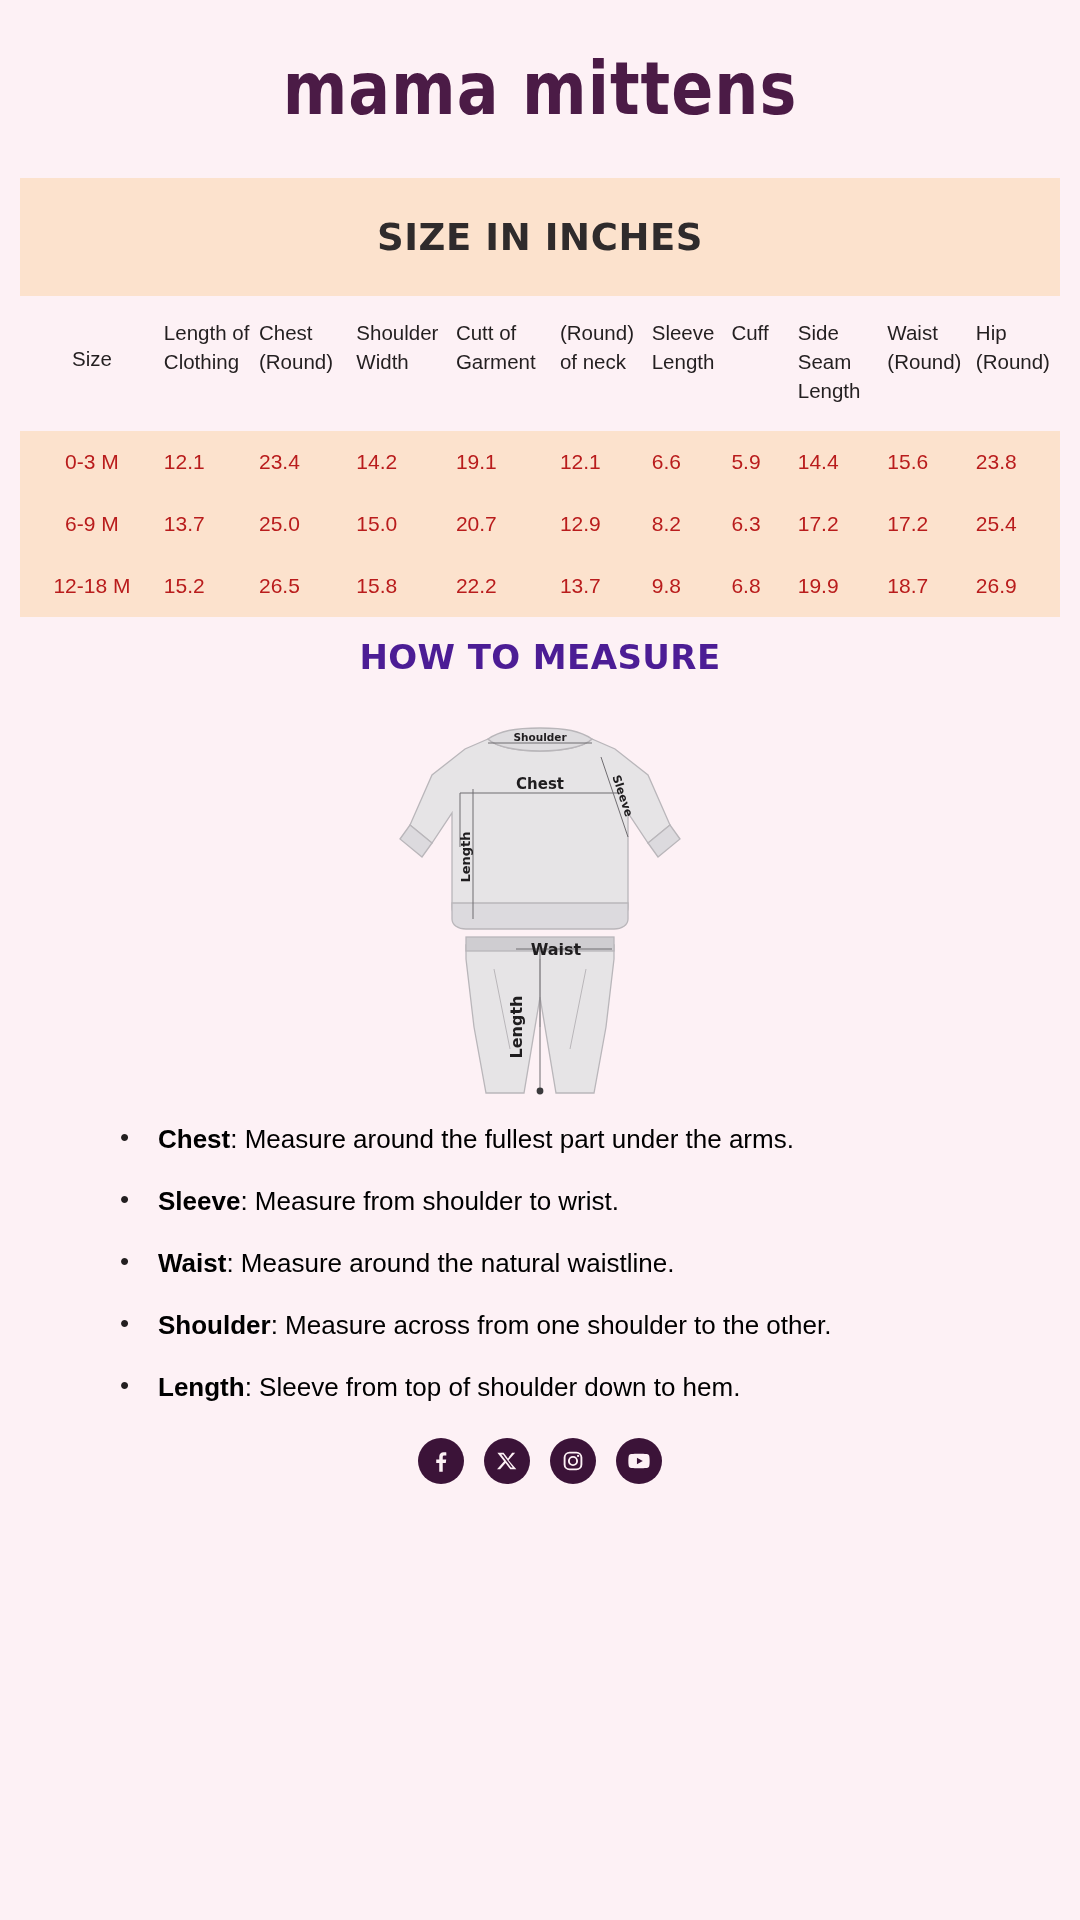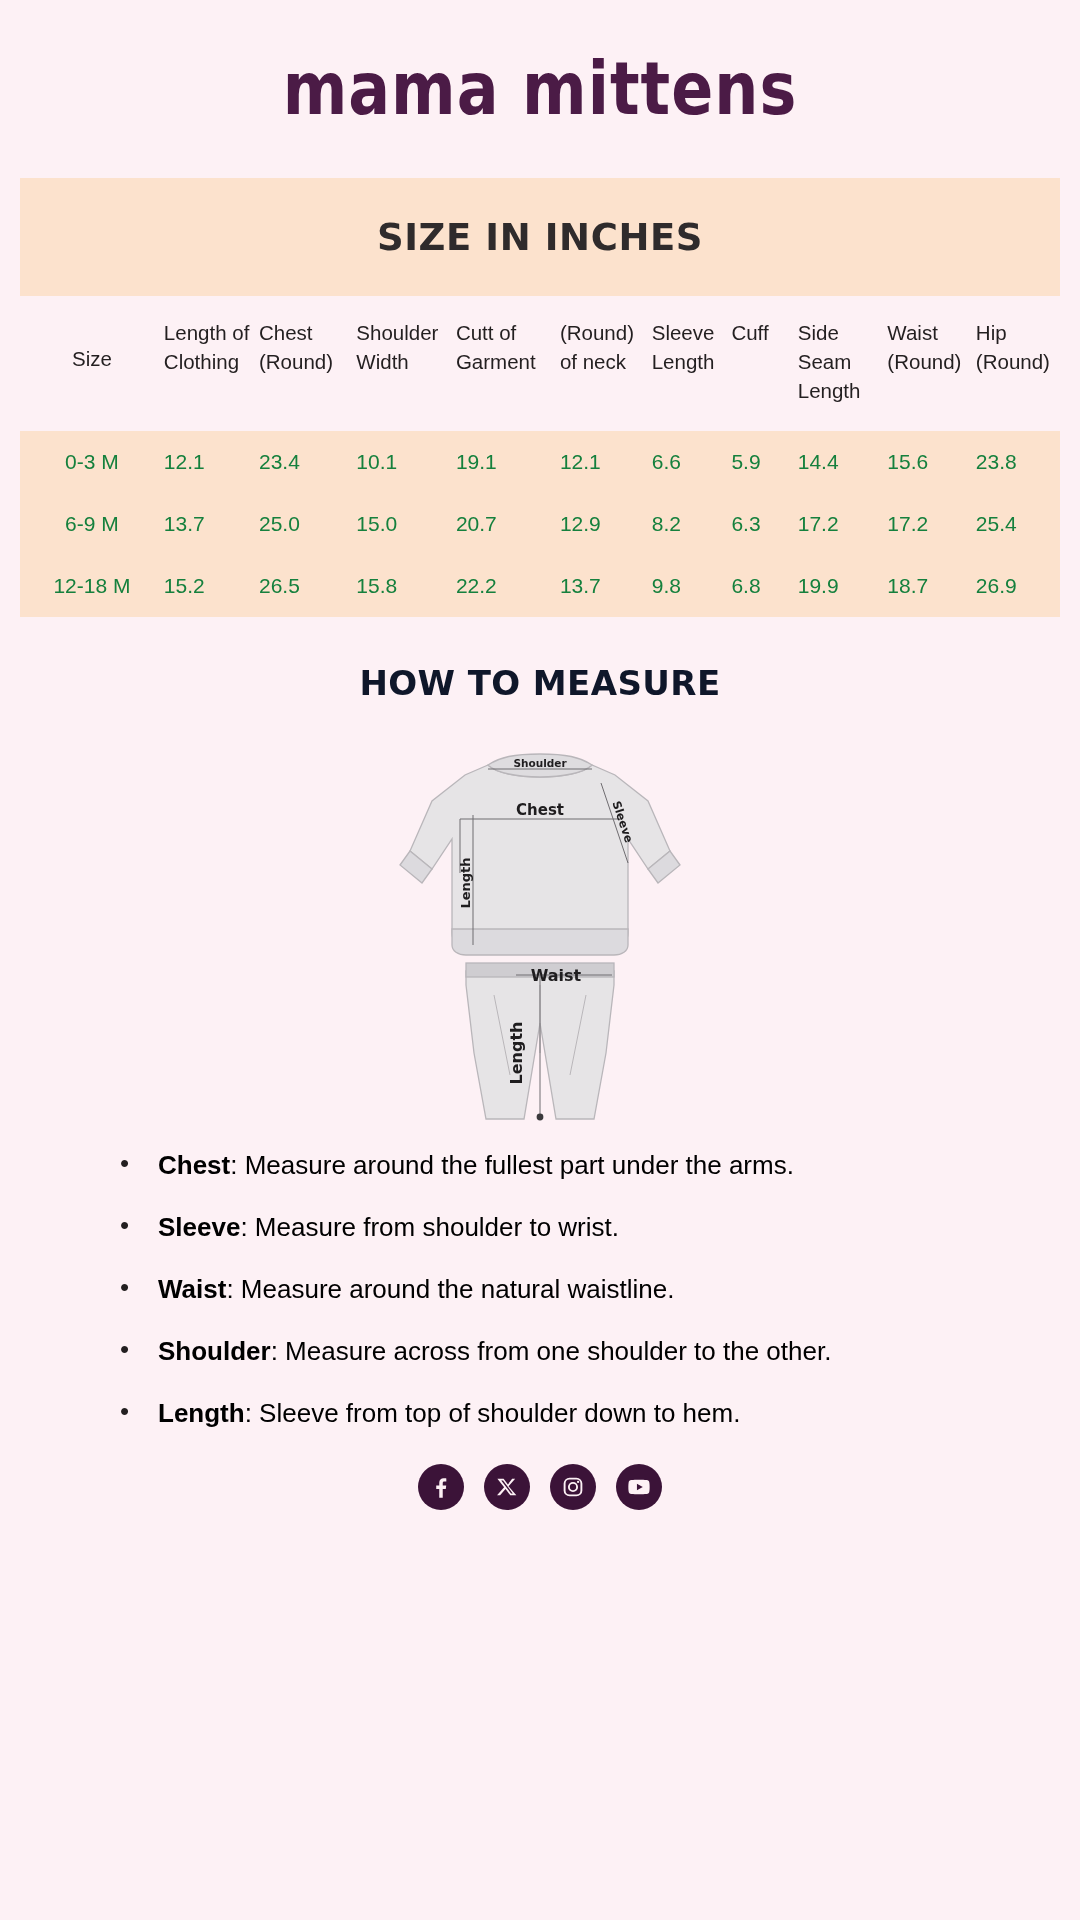--- a/index.html
+++ b/index.html
@@ -76,21 +76,21 @@
     hyphens: none;
   }
   thead th.col-size {
     text-align: center;
     vertical-align: middle;
     padding-top: 16px;
   }
   tbody td {
     font-size: 21px;
     padding: 19px 0;
-    color: #15803d;
+    color: #b91c1c;
     text-align: left;
     vertical-align: middle;
   }
   tbody td.col-size { text-align: center; }
   tbody tr.alt { background: #fce2cd; }
 
   
   col.c-size   { width: 130px; }
   col.c-len    { width: 86px; }
   col.c-chest  { width: 88px; }
@@ -103,22 +103,22 @@
   col.c-waist  { width: 80px; }
   col.c-hip    { width: 76px; }
 
   
   .htm-title {
     text-align: center;
     font-family: "DejaVu Sans", sans-serif;
     font-size: 34px;
     font-weight: bold;
     letter-spacing: 0.4px;
-    color: #0f172a;
-    margin-top: 46px;
+    color: #4c1d95;
+    margin-top: 20px;
   }
 
   .illus-wrap {
     display: flex;
     justify-content: center;
     margin-top: 20px;
   }
 
   
   .bullets {
@@ -202,21 +202,21 @@
           <th>Side Seam Length</th>
           <th>Waist (Round)</th>
           <th>Hip (Round)</th>
         </tr>
       </thead>
       <tbody id="table-body">
           <tr class="alt">
             <td class="col-size">0-3 M</td>
             <td>12.1</td>
             <td>23.4</td>
-            <td>10.1</td>
+            <td>14.2</td>
             <td>19.1</td>
             <td>12.1</td>
             <td>6.6</td>
             <td>5.9</td>
             <td>14.4</td>
             <td>15.6</td>
             <td>23.8</td>
           </tr>
           <tr class="alt">
             <td class="col-size">6-9 M</td>

